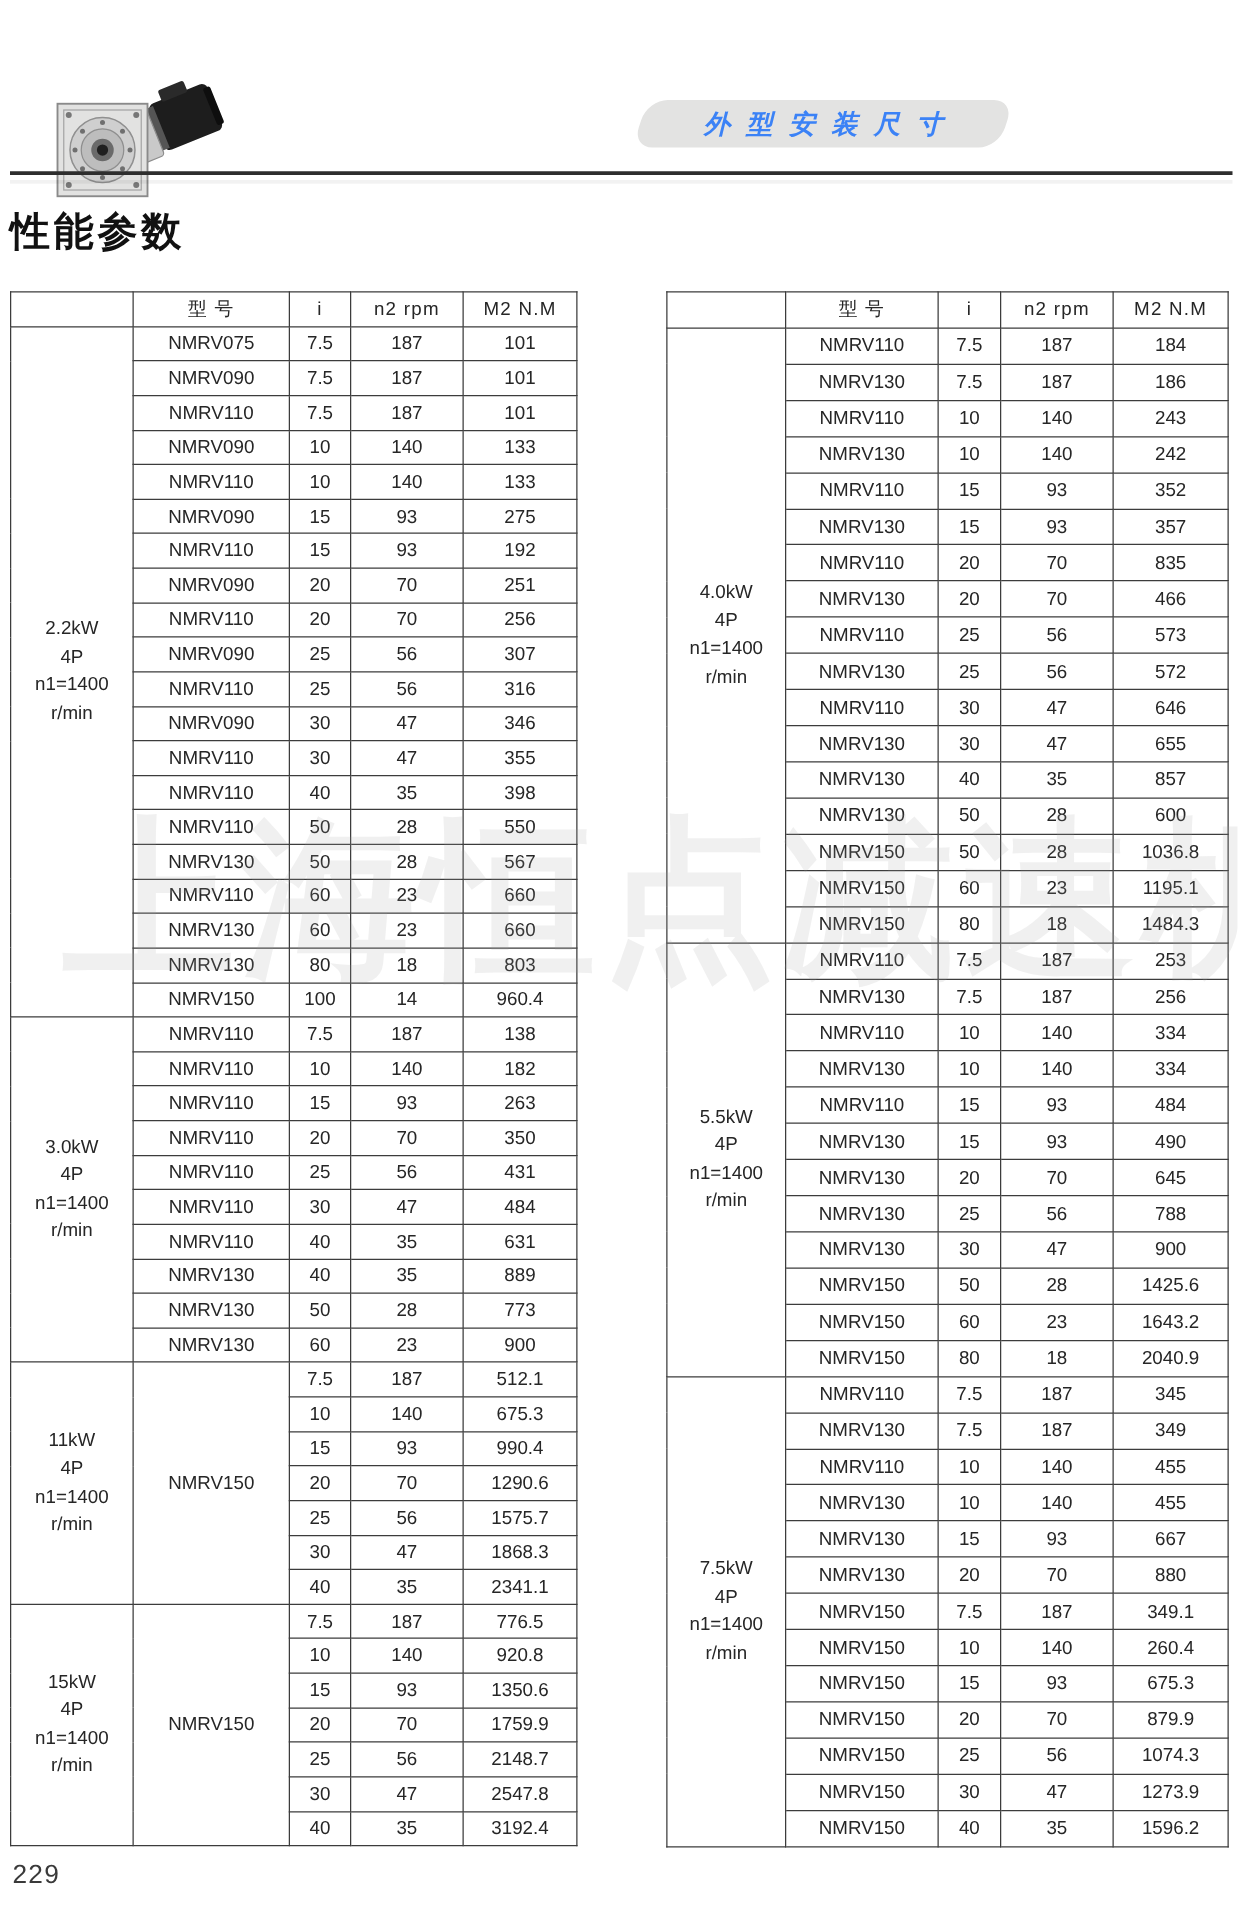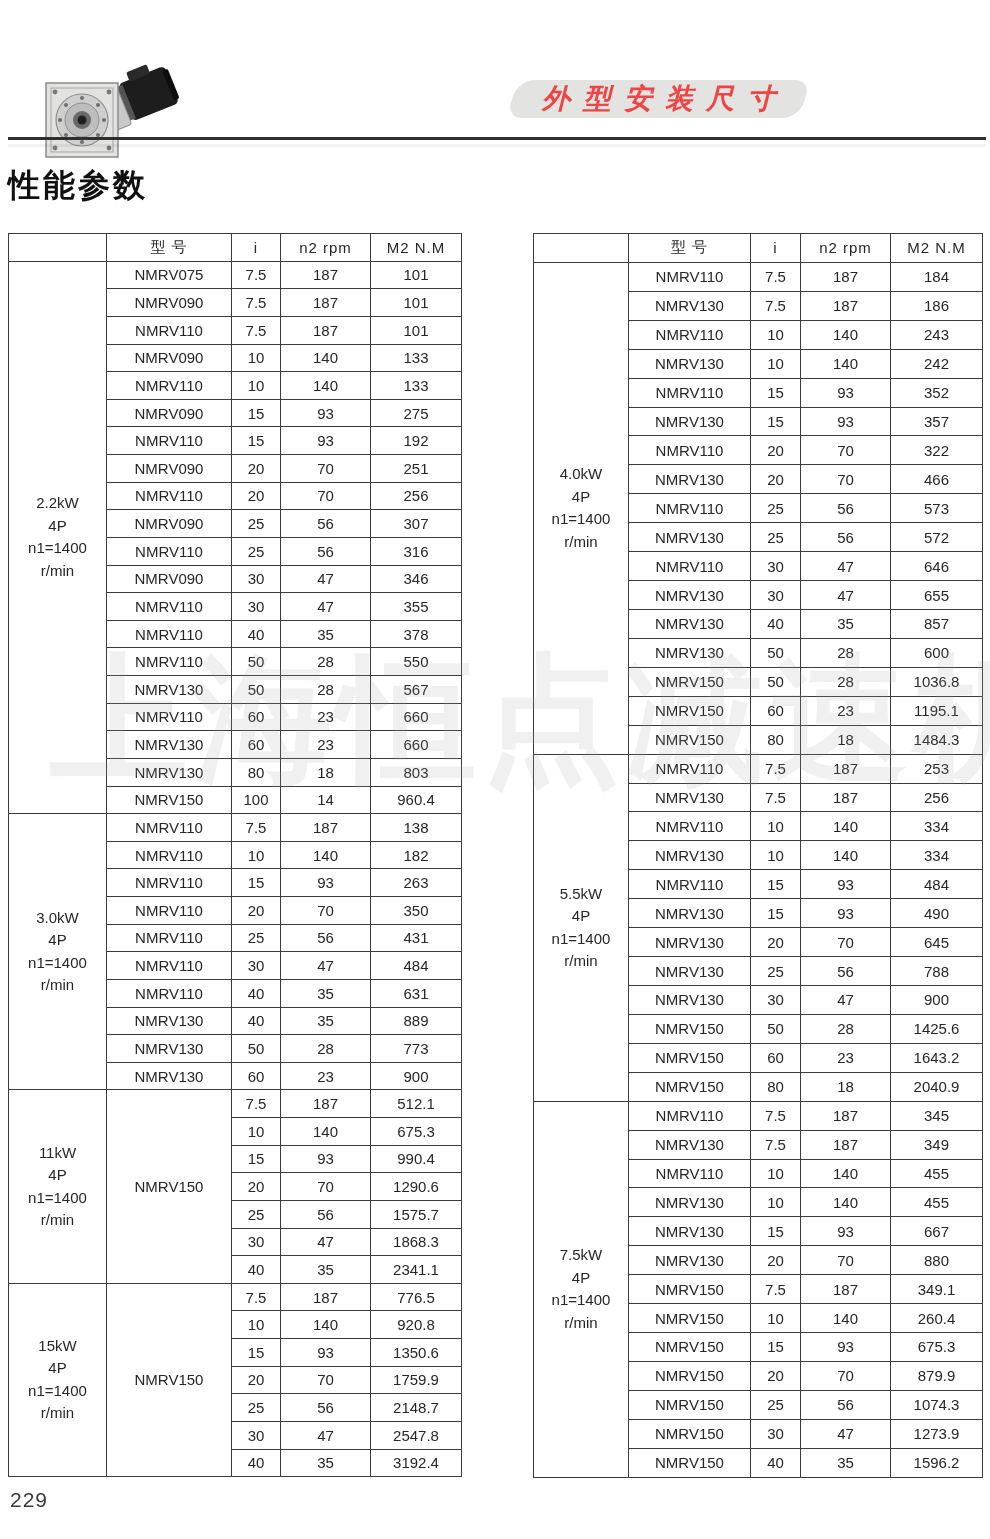--- a/index.html
+++ b/index.html
@@ -17,23 +17,23 @@
 
   .banner {
     position:absolute; left:512px; top:80px; width:293px; height:38px;
     background:#e3e3e2;
     transform:skewX(-18deg);
     border-radius:16px;
   }
   .banner-text {
     position:absolute; left:512px; top:80px; width:293px; height:38px;
     display:flex; align-items:center; justify-content:center;
-    font-size:28px; font-weight:bold; font-style:italic;
+    font-size:21px; font-weight:bold; font-style:italic;
     letter-spacing:13px; text-indent:13px;
-    color:#ef4444;
+    color:#3b82f6;
     white-space:nowrap;
   }
 
   .top-rule {
     position:absolute; left:8px; top:137px; width:978px; height:3px;
     background:#2e2e2e;
     box-shadow:0 7px 0 rgba(0,0,0,0.05);
   }
 
   .section-title {
@@ -230,21 +230,21 @@
       <tr>
         <td>NMRV110</td>
         <td>30</td>
         <td>47</td>
         <td>355</td>
       </tr>
       <tr>
         <td>NMRV110</td>
         <td>40</td>
         <td>35</td>
-        <td>378</td>
+        <td>398</td>
       </tr>
       <tr>
         <td>NMRV110</td>
         <td>50</td>
         <td>28</td>
         <td>550</td>
       </tr>
       <tr>
         <td>NMRV130</td>
         <td>50</td>
@@ -484,21 +484,21 @@
       <tr>
         <td>NMRV130</td>
         <td>15</td>
         <td>93</td>
         <td>357</td>
       </tr>
       <tr>
         <td>NMRV110</td>
         <td>20</td>
         <td>70</td>
-        <td>322</td>
+        <td>835</td>
       </tr>
       <tr>
         <td>NMRV130</td>
         <td>20</td>
         <td>70</td>
         <td>466</td>
       </tr>
       <tr>
         <td>NMRV110</td>
         <td>25</td>

